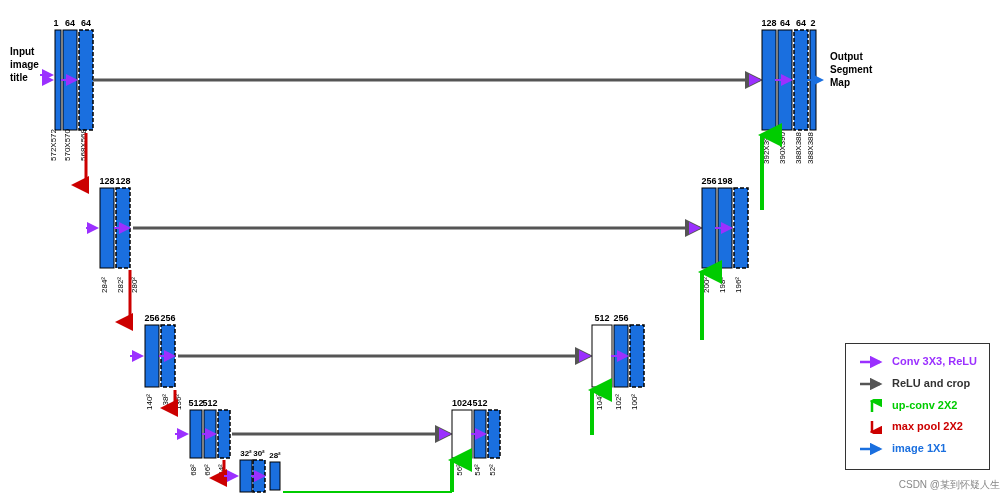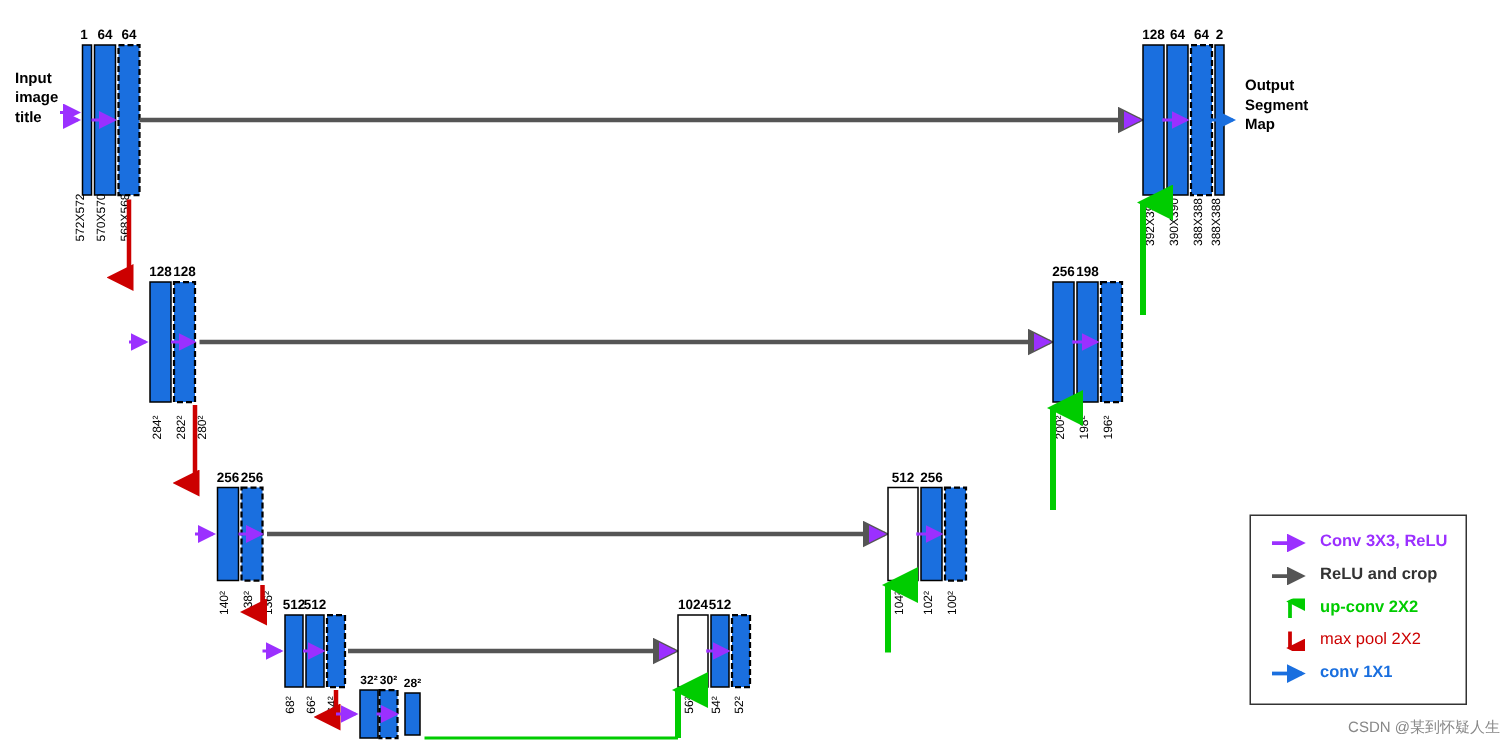--- a/index.html
+++ b/index.html
@@ -15,21 +15,21 @@
 
     .diagram-container {
       position: relative;
       width: 1000px;
       height: 500px;
     }
 
     
     .legend {
       position: absolute;
-      right: 22px;
+      right: 10px;
       bottom: 30px;
       border: 1px solid #333;
       padding: 8px 12px;
       background: #fff;
       font-size: 11px;
       line-height: 1.8;
     }
 
     .legend-row {
       display: flex;
@@ -296,30 +296,30 @@
     </div>
     <div class="legend-row">
       <svg width="28" height="14">
         <defs>
           <marker id="lrd" markerWidth="5" markerHeight="5" refX="2.5" refY="4" orient="auto">
             <path d="M0,0 L2.5,5 L5,0 Z" fill="#cc0000"></path>
           </marker>
         </defs>
         <line x1="14" y1="1" x2="14" y2="12" stroke="#cc0000" stroke-width="2.5" marker-end="url(#lrd)"></line>
       </svg>
-      <span style="color:#cc0000; font-weight:normal;">max pool 2X2</span>
+      <span style="color:#cc0000; font-weight:bold;">max pool 2X2</span>
     </div>
     <div class="legend-row">
       <svg width="28" height="14">
         <defs>
           <marker id="lb" markerWidth="5" markerHeight="5" refX="4" refY="2.5" orient="auto">
             <path d="M0,0 L5,2.5 L0,5 Z" fill="#1a6fdf"></path>
           </marker>
         </defs>
         <line x1="2" y1="7" x2="22" y2="7" stroke="#1a6fdf" stroke-width="2.5" marker-end="url(#lb)"></line>
       </svg>
-      <span style="color:#1a6fdf; font-weight:bold;">conv 1X1</span>
+      <span style="color:#1a6fdf; font-weight:bold;">image 1X1</span>
     </div>
   </div>
 
   <div class="watermark">CSDN @某到怀疑人生</div>
 
 </div>
 
 </body></html>

